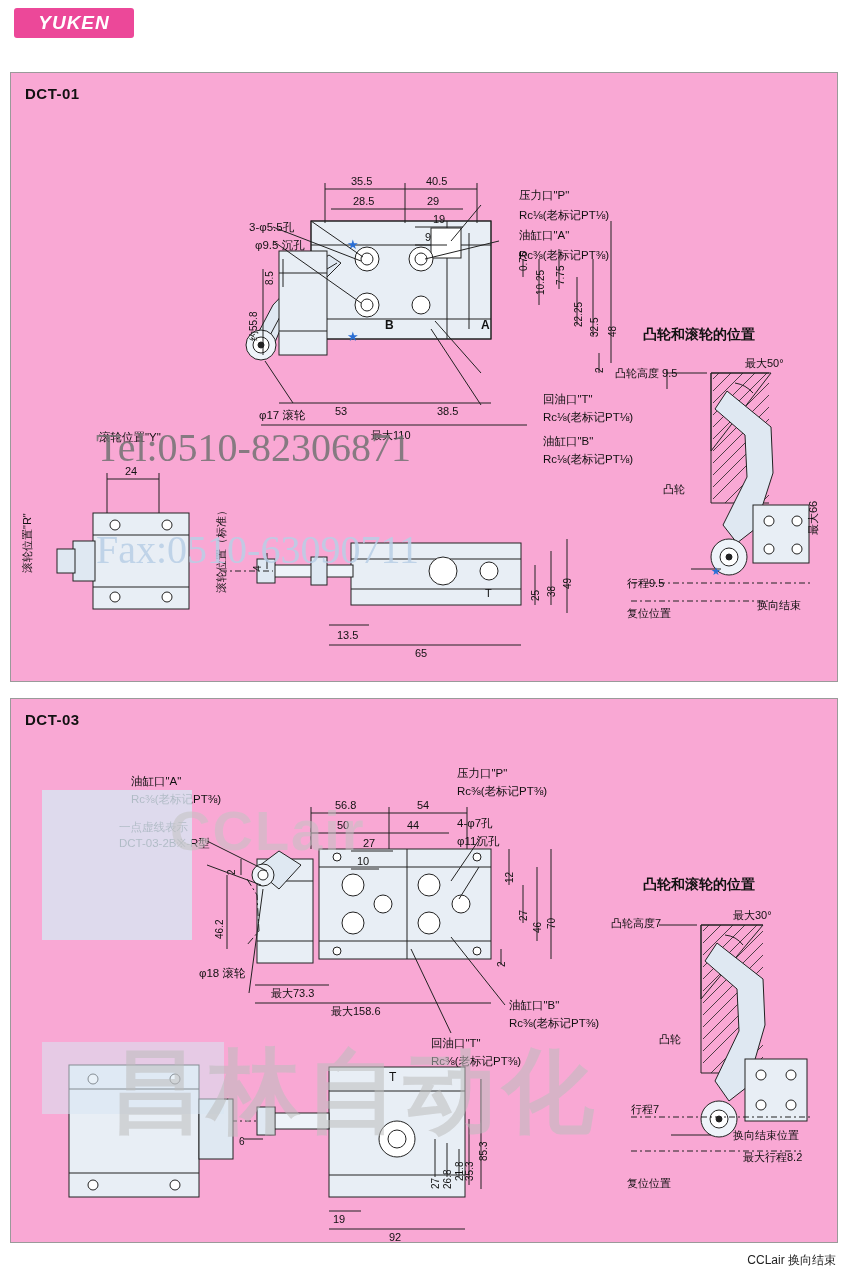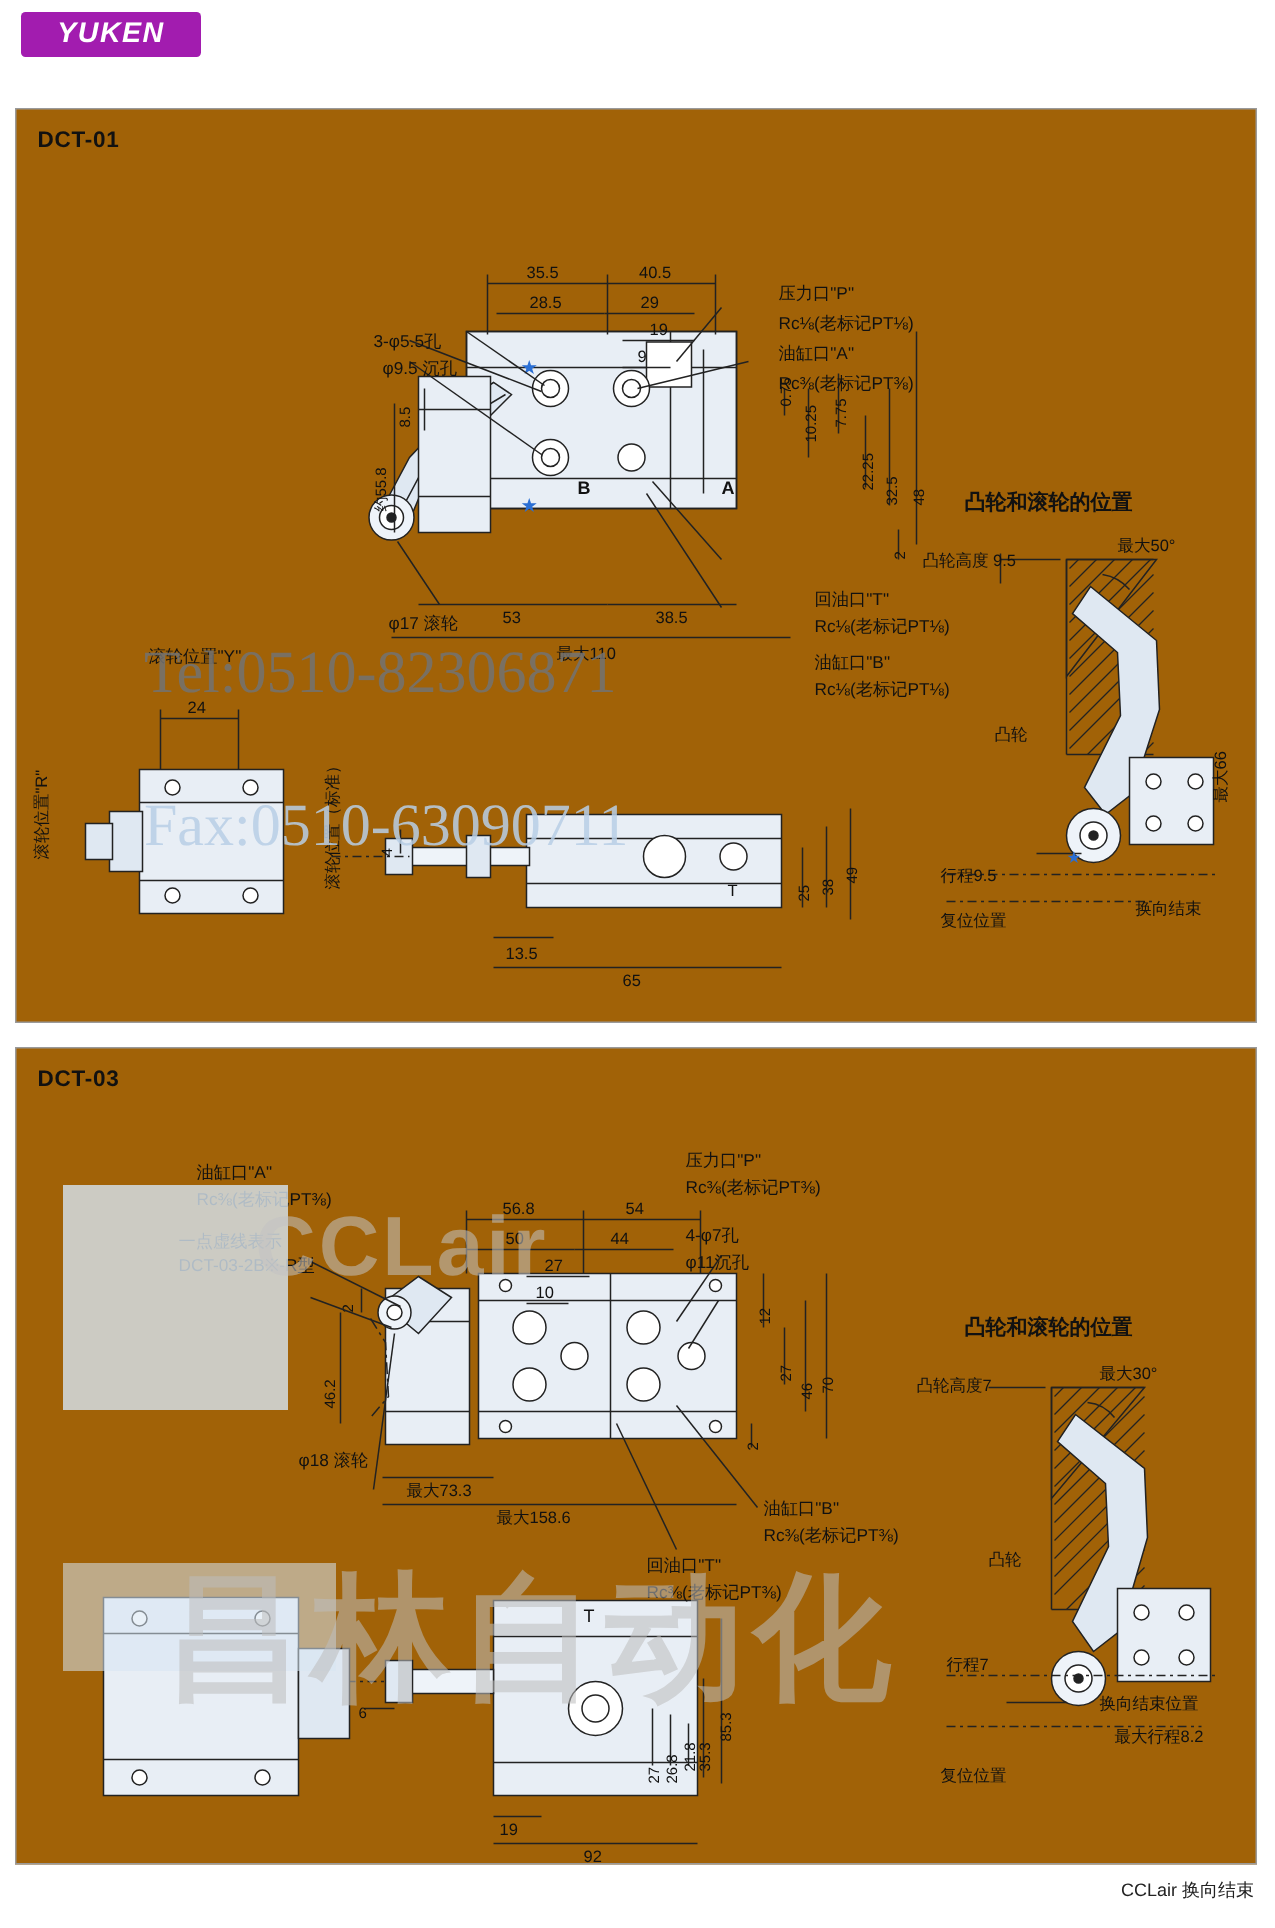--- a/index.html
+++ b/index.html
@@ -11,34 +11,34 @@
     position:relative;
     overflow:hidden;
   }
   
   .logo-bar{
     position:absolute;left:0;top:0;width:850px;height:46px;
     display:flex;align-items:center;
   }
   .logo{
     margin-left:14px;
-    background:#a21caf;
+    background:#ec4899;
     color:#fff;
     width:120px;height:30px;
     display:flex;align-items:center;justify-content:center;
     border-radius:3px;
     font-weight:bold;font-size:19px;letter-spacing:1px;
     font-style:italic;
     position:relative;
   }
   
   .panel{
     position:absolute;left:10px;width:828px;
     border:1px solid #9a9a9a;
-    background:#a16207;
+    background:#f9a8d4;
     box-sizing:border-box;
   }
   #panel-dct01{top:72px;height:610px;}
   #panel-dct03{top:698px;height:545px;}
   .panel-title{
     position:absolute;left:14px;top:12px;
     font-size:15px;font-weight:bold;letter-spacing:.5px;
   }
   
   .draw{position:absolute;left:0;top:0;width:100%;height:100%;}

